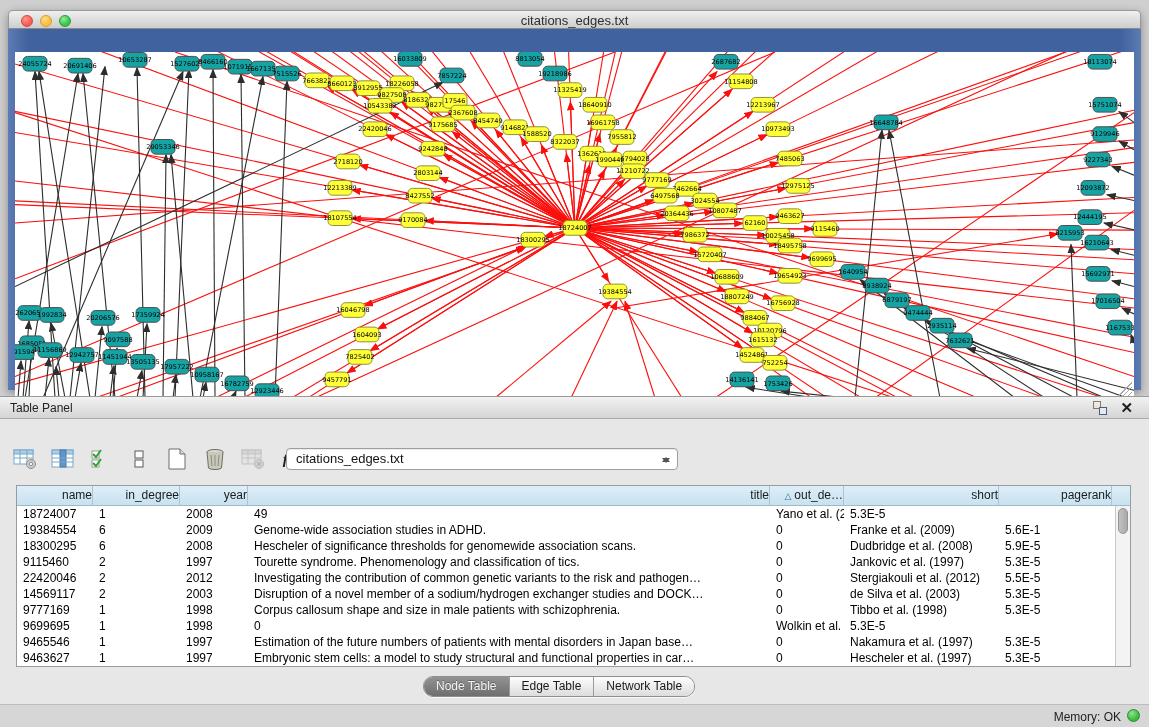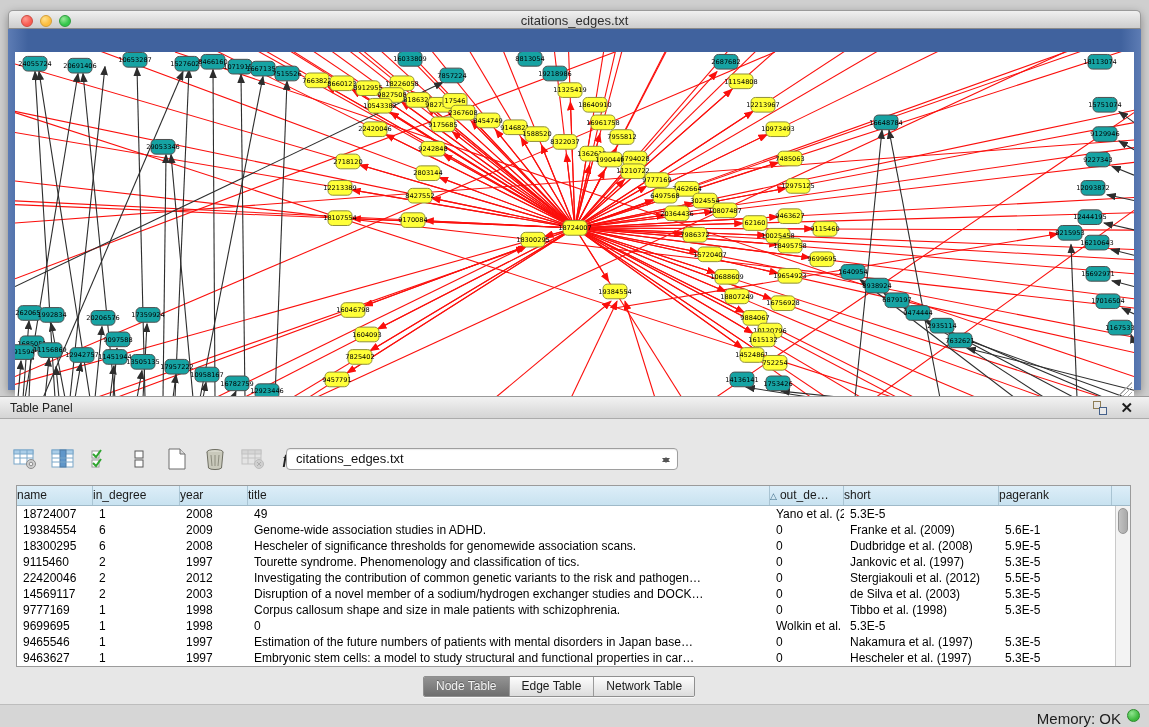--- a/index.html
+++ b/index.html
@@ -53,43 +53,43 @@
   .combo .spin::before { content:""; position:absolute; left:1px; top:1px;
         border:4px solid transparent; border-bottom:5px solid #555; }
   .combo .spin::after { content:""; position:absolute; left:1px; bottom:1px;
         border:4px solid transparent; border-top:5px solid #555; }
 
   .datatable { position:absolute; left:16px; top:88px; width:1115px; height:182px;
                background:#fff; border:1px solid #9b9b9b; }
   .thead { display:grid; grid-template-columns:76px 87px 68px 522px 74px 155px 113px;
            height:20px; background:linear-gradient(#ddeef8,#c8e2f0);
            border-bottom:1px solid #9fb9c8; }
-  .th { font-size:12px; color:#1b1b1b; text-align:left; line-height:19px;
+  .th { font-size:12px; color:#1b1b1b; text-align:right; line-height:19px;
         border-right:1px solid #a9c4d3; overflow:hidden; white-space:nowrap; }
   .th .sorttri { color:#3d6a85; font-size:9px; margin-right:3px; }
   .trow { display:grid; grid-template-columns:76px 87px 68px 522px 74px 155px 113px; height:16px; }
   .td { font-size:12px; color:#000; line-height:16px; padding-left:6px;
         overflow:hidden; white-space:nowrap; }
   .vscroll { position:absolute; right:0; top:20px; bottom:0; width:15px;
              background:#f3f3f3; border-left:1px solid #c9c9c9; }
   .vthumb { position:absolute; left:2px; top:2px; width:10px; height:26px;
             background:linear-gradient(90deg,#c2c2c2,#a9a9a9); border-radius:5px; border:1px solid #949494; }
 
   .tabbar { position:absolute; left:423px; top:279px; height:21px; display:flex;
-            border:1px solid #8f8f8f; border-radius:2px; overflow:hidden;
+            border:1px solid #8f8f8f; border-radius:10px; overflow:hidden;
             box-shadow:0 1px 0 rgba(255,255,255,.7); }
   .tab { height:100%; font-size:12px; text-align:center; line-height:19px; padding:0 12px;
          background:linear-gradient(#fdfdfd,#dcdcdc); color:#1a1a1a; border-right:1px solid #9a9a9a; }
   .tab:last-child { border-right:none; }
   .tab.active { background:linear-gradient(#939393,#6e6e6e); color:#f3f3f3;
                 text-shadow:0 -1px 0 rgba(0,0,0,.3); }
 
   .statusbar { position:absolute; left:0; top:307px; width:100%; height:24px;
                border-top:1px solid #bdbdbd; background:#d6d6d6; }
-  .mem { position:absolute; right:28px; top:5px; font-size:15px; color:#1d1d1d; }
+  .mem { position:absolute; right:28px; top:5px; font-size:12px; color:#1d1d1d; }
   .memdot { position:absolute; right:9px; top:4px; width:13px; height:13px; border-radius:50%;
             background:radial-gradient(circle at 35% 30%, #8fe48f, #3cb83c 65%); border:1px solid #2a8a2a; }
 </style>
 </head>
 <body>
 
 <div class="screen">
 
   <div class="net-window">
     <div class="titlebar">

